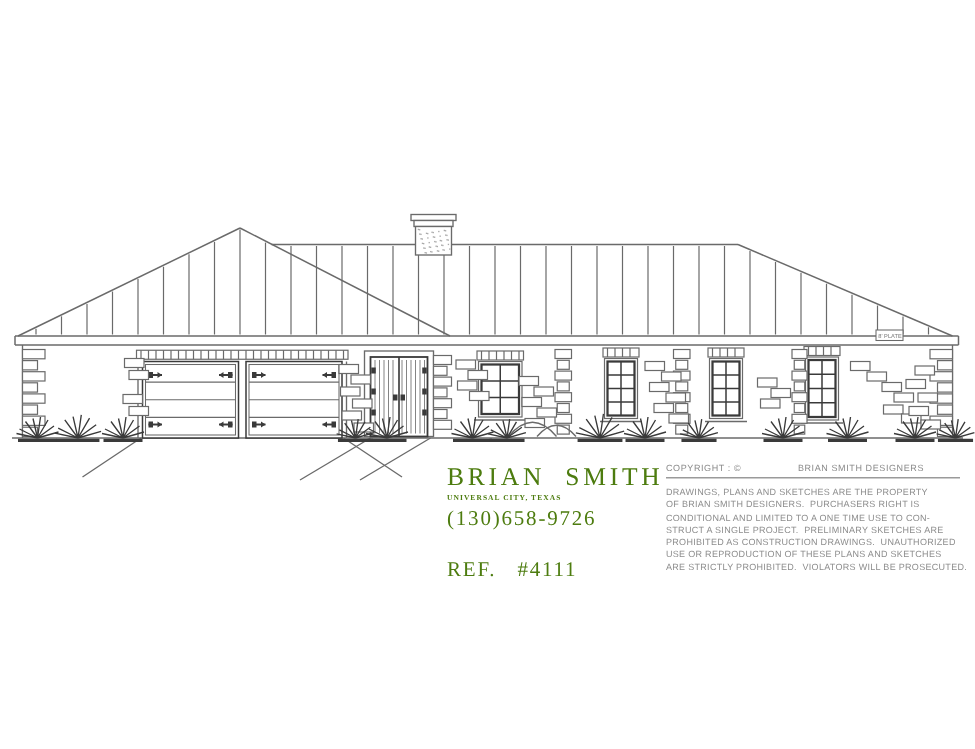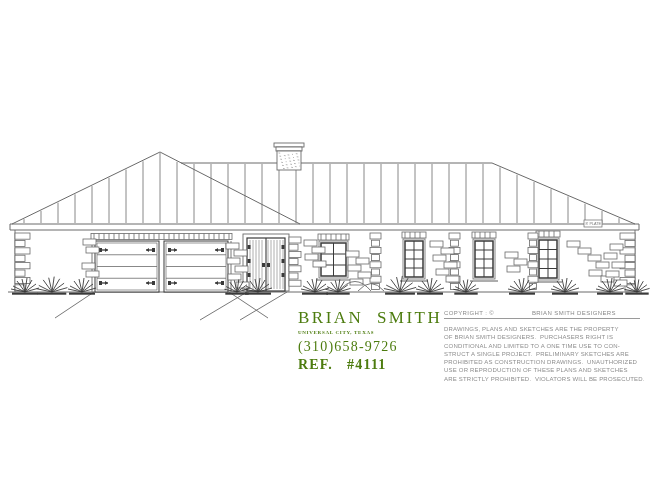--- a/index.html
+++ b/index.html
@@ -10,21 +10,21 @@
   #sheet{position:absolute;inset:0;background:#fff;}
   #elevation{position:absolute;left:0;top:0;}
   .title-block{
     position:absolute;left:298px;top:308px;width:152px;text-align:left;
     color:#4d7c0f;
   }
   .tb-name{font-size:17px;letter-spacing:2.5px;white-space:pre;}
   .tb-designers{font-size:12px;letter-spacing:2.8px;margin-top:0px;}
   .tb-city{font-size:5px;font-weight:bold;letter-spacing:0.7px;margin-top:2px;}
   .tb-phone{font-size:14px;letter-spacing:1.2px;margin-top:4px;white-space:pre;}
-  .tb-ref{font-size:14px;letter-spacing:1.2px;margin-top:2px;white-space:pre;font-weight:bold;}
+  .tb-ref{font-size:14px;letter-spacing:1.2px;margin-top:18px;white-space:pre;}
   .copyright{
     position:absolute;left:444px;top:310px;width:196px;
     font-family:"Liberation Sans",sans-serif;color:#8d8d8d;
   }
   .cp-header{
     display:flex;justify-content:space-between;font-size:6px;
     letter-spacing:0.4px;border-bottom:1px solid #9a9a9a;
     padding-bottom:2px;padding-right:24px;color:#8a8a8a;
   }
   .cp-body{margin-top:6px;font-size:6px;line-height:8.3px;letter-spacing:0.2px;}
@@ -448,21 +448,21 @@
       </g>
     <g id="plate">
       <rect x="584" y="220" width="18" height="7" fill="#ffffff" stroke="#6a6a6a" stroke-width="0.7"></rect>
       <text x="585.5" y="225.3" font-family="Liberation Sans, sans-serif" font-size="3.8" fill="#777777">8' PLATE</text>
     </g>
   </svg>
 
   <div class="title-block">
     <div class="tb-name">BRIAN  SMITH</div>
     <div class="tb-city">UNIVERSAL CITY, TEXAS</div>
-    <div class="tb-phone">(310)658-9726</div>
+    <div class="tb-phone">(130)658-9726</div>
     <div class="tb-ref">REF.   #4111</div>
   </div>
 
   <div class="copyright">
     <div class="cp-header">
       <span>COPYRIGHT : ©</span>
       <span>BRIAN SMITH DESIGNERS</span>
     </div>
     <div class="cp-body">
       <div class="cp-line">DRAWINGS, PLANS AND SKETCHES ARE THE PROPERTY</div>

